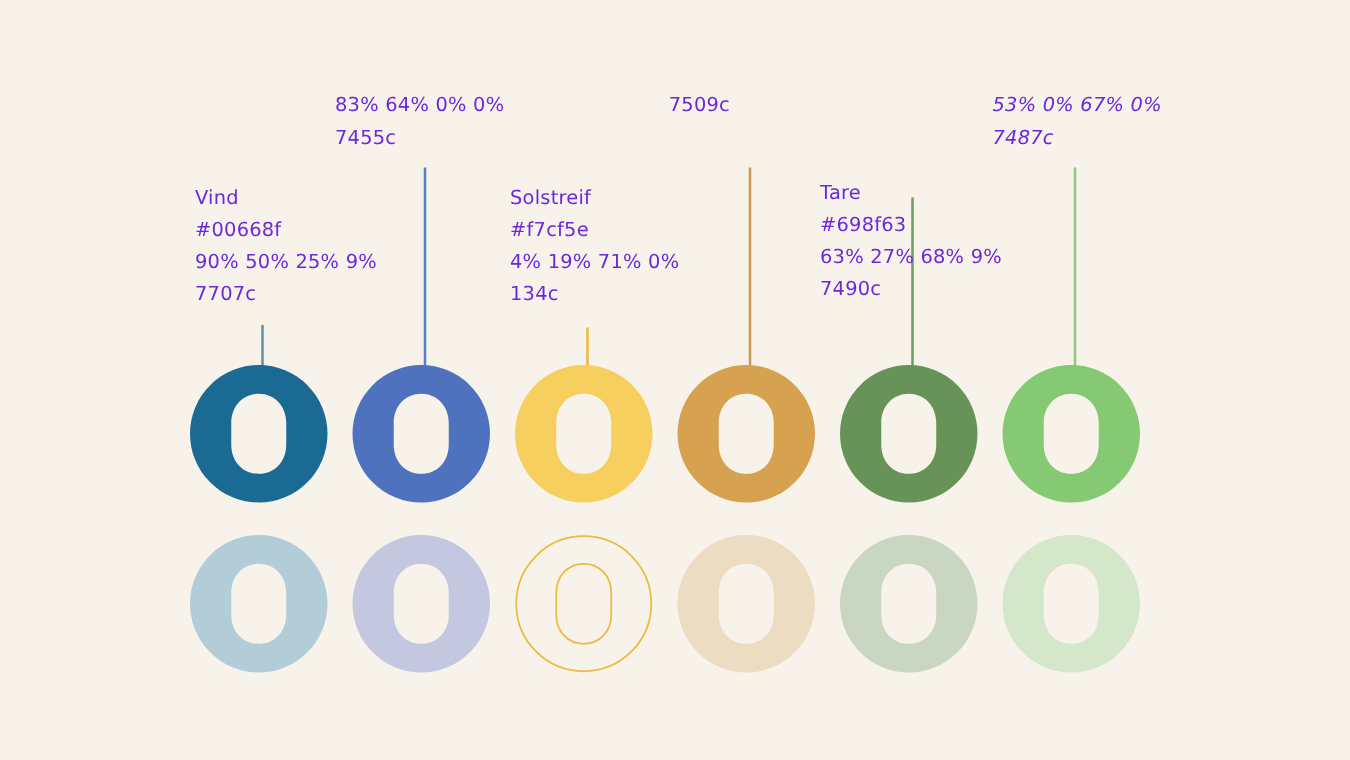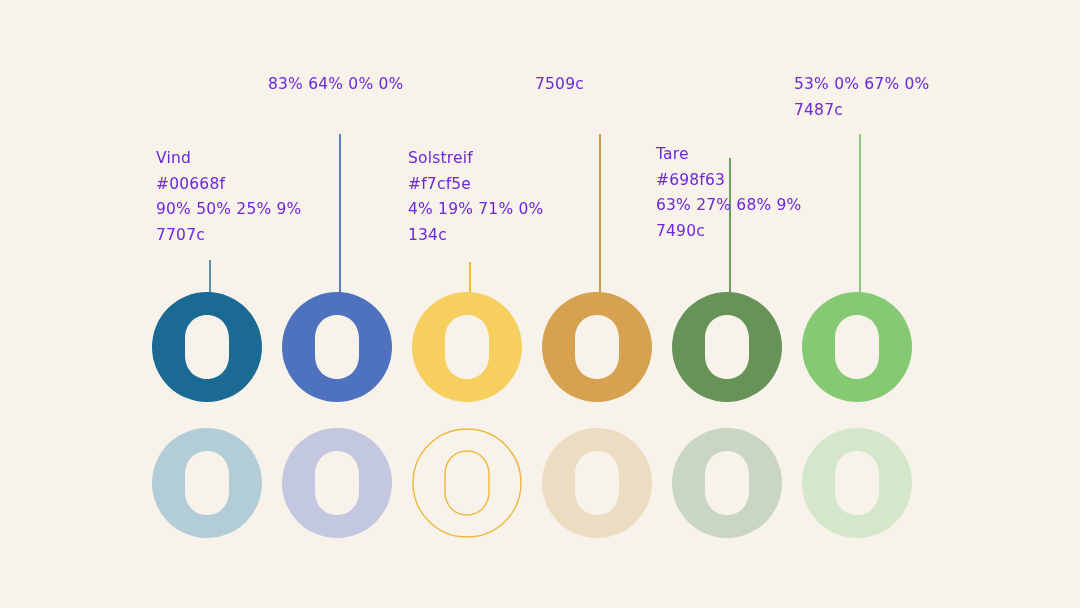--- a/index.html
+++ b/index.html
@@ -65,20 +65,21 @@
       </svg>
     </div>
     <div class="donut" style="left: 150px; top: 426px;">
       <svg viewBox="0 0 114 114" xmlns="http://www.w3.org/2000/svg">
         <path fill-rule="evenodd" fill="#b3cdd8" d="M57,2 A55,55 0 1,0 57,112 A55,55 0 1,0 57,2 Z M57,25 C44.5,25 35,34.5 35,48.5 L35,65.5 C35,79.5 44.5,89 57,89 C69.5,89 79,79.5 79,65.5 L79,48.5 C79,34.5 69.5,25 57,25 Z"></path>
       </svg>
     </div>
     <div class="leader" style="left: 339px; top: 134px; height: 159px; background: rgb(91, 127, 196);"></div>
     <div class="annot" style="left: 268px; top: 72px;">
       <span class="ln">83% 64% 0% 0%</span>
+      <span class="ln">7455c</span>
     </div>
     <div class="donut" style="left: 280px; top: 290px;">
       <svg viewBox="0 0 114 114" xmlns="http://www.w3.org/2000/svg">
         <path fill-rule="evenodd" fill="#4e72bd" d="M57,2 A55,55 0 1,0 57,112 A55,55 0 1,0 57,2 Z M57,25 C44.5,25 35,34.5 35,48.5 L35,65.5 C35,79.5 44.5,89 57,89 C69.5,89 79,79.5 79,65.5 L79,48.5 C79,34.5 69.5,25 57,25 Z"></path>
       </svg>
     </div>
     <div class="donut" style="left: 280px; top: 426px;">
       <svg viewBox="0 0 114 114" xmlns="http://www.w3.org/2000/svg">
         <path fill-rule="evenodd" fill="#c3c7e0" d="M57,2 A55,55 0 1,0 57,112 A55,55 0 1,0 57,2 Z M57,25 C44.5,25 35,34.5 35,48.5 L35,65.5 C35,79.5 44.5,89 57,89 C69.5,89 79,79.5 79,65.5 L79,48.5 C79,34.5 69.5,25 57,25 Z"></path>
       </svg>
@@ -126,21 +127,21 @@
       <svg viewBox="0 0 114 114" xmlns="http://www.w3.org/2000/svg">
         <path fill-rule="evenodd" fill="#679358" d="M57,2 A55,55 0 1,0 57,112 A55,55 0 1,0 57,2 Z M57,25 C44.5,25 35,34.5 35,48.5 L35,65.5 C35,79.5 44.5,89 57,89 C69.5,89 79,79.5 79,65.5 L79,48.5 C79,34.5 69.5,25 57,25 Z"></path>
       </svg>
     </div>
     <div class="donut" style="left: 670px; top: 426px;">
       <svg viewBox="0 0 114 114" xmlns="http://www.w3.org/2000/svg">
         <path fill-rule="evenodd" fill="#c8d6c2" d="M57,2 A55,55 0 1,0 57,112 A55,55 0 1,0 57,2 Z M57,25 C44.5,25 35,34.5 35,48.5 L35,65.5 C35,79.5 44.5,89 57,89 C69.5,89 79,79.5 79,65.5 L79,48.5 C79,34.5 69.5,25 57,25 Z"></path>
       </svg>
     </div>
     <div class="leader" style="left: 859px; top: 134px; height: 159px; background: rgb(140, 201, 124);"></div>
-    <div class="annot" style="left: 794px; top: 72px;">
+    <div class="annot" style="left: 794px; top: 72px; font-style: italic;">
       <span class="ln">53% 0% 67% 0%</span>
       <span class="ln">7487c</span>
     </div>
     <div class="donut" style="left: 800px; top: 290px;">
       <svg viewBox="0 0 114 114" xmlns="http://www.w3.org/2000/svg">
         <path fill-rule="evenodd" fill="#85c973" d="M57,2 A55,55 0 1,0 57,112 A55,55 0 1,0 57,2 Z M57,25 C44.5,25 35,34.5 35,48.5 L35,65.5 C35,79.5 44.5,89 57,89 C69.5,89 79,79.5 79,65.5 L79,48.5 C79,34.5 69.5,25 57,25 Z"></path>
       </svg>
     </div>
     <div class="donut" style="left: 800px; top: 426px;">
       <svg viewBox="0 0 114 114" xmlns="http://www.w3.org/2000/svg">

